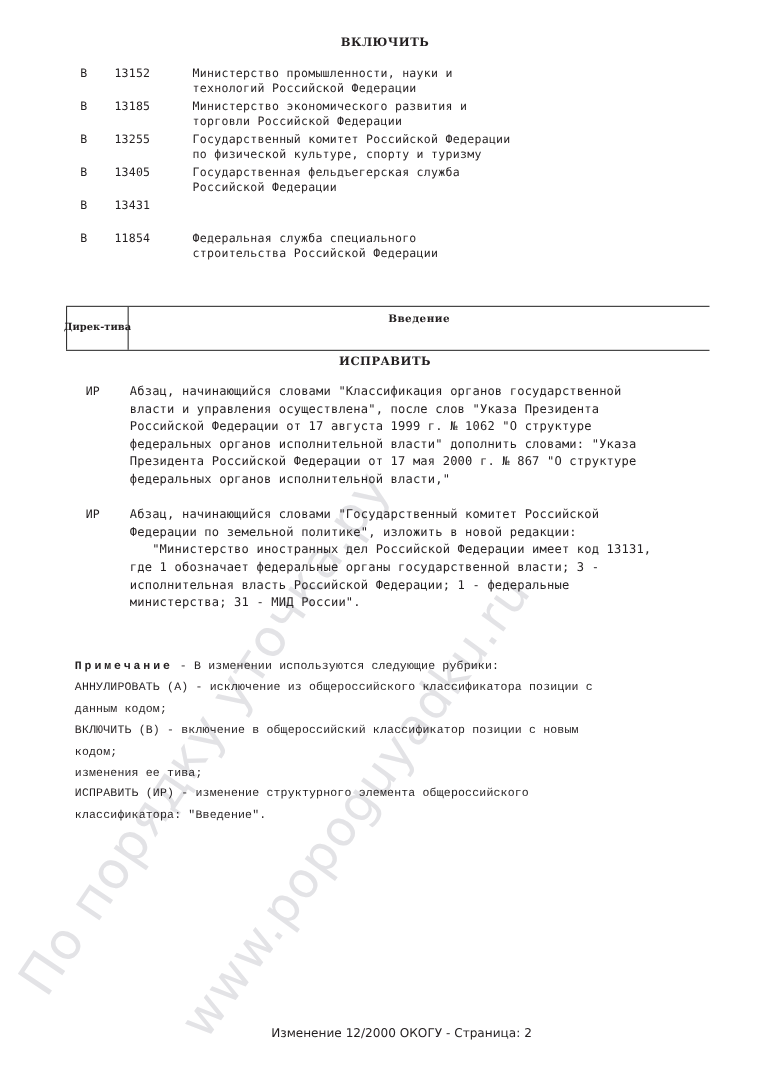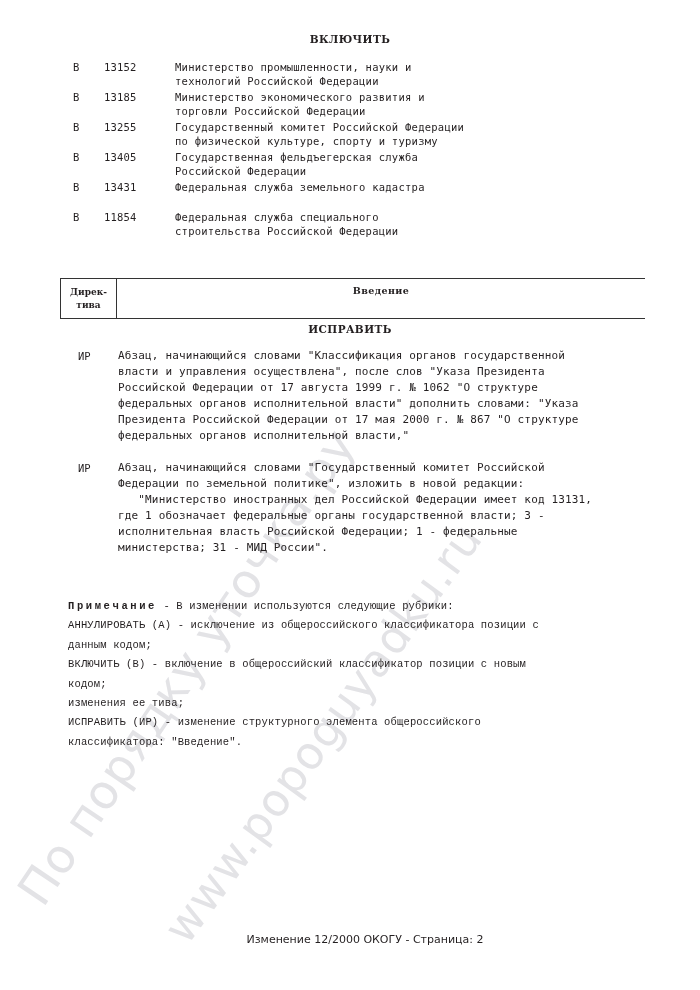--- a/index.html
+++ b/index.html
@@ -120,21 +120,21 @@
   .dir-table .cell-left {
     position: absolute;
     left: 0;
     top: 0;
     width: 57px;
     height: 100%;
     border-left: 1.5px solid #333;
     border-right: 1.5px solid #333;
     box-sizing: border-box;
     display: flex;
-    flex-direction: column;
+    flex-direction: row;
     align-items: center;
     justify-content: center;
     font-family: "DejaVu Serif", "Liberation Serif", serif;
     font-weight: bold;
     font-size: 9px;
     line-height: 13px;
   }
   .dir-table .cell-right {
     position: absolute;
     left: 57px;
@@ -251,21 +251,20 @@
       <span class="inc-code">13405</span>
       <span class="inc-name">
         <span class="ln">Государственная фельдъегерская служба</span>
         <span class="ln">Российской Федерации</span>
       </span>
     </div>
     <div class="inc-row">
       <span class="inc-mark">В</span>
       <span class="inc-code">13431</span>
       <span class="inc-name">
-        <span class="ln">Федеральная служба земельного кадастра</span>
       </span>
     </div>
     <div class="inc-row">
       <span class="inc-mark">В</span>
       <span class="inc-code">11854</span>
       <span class="inc-name">
         <span class="ln">Федеральная служба специального</span>
         <span class="ln">строительства Российской Федерации</span>
       </span>
     </div>

